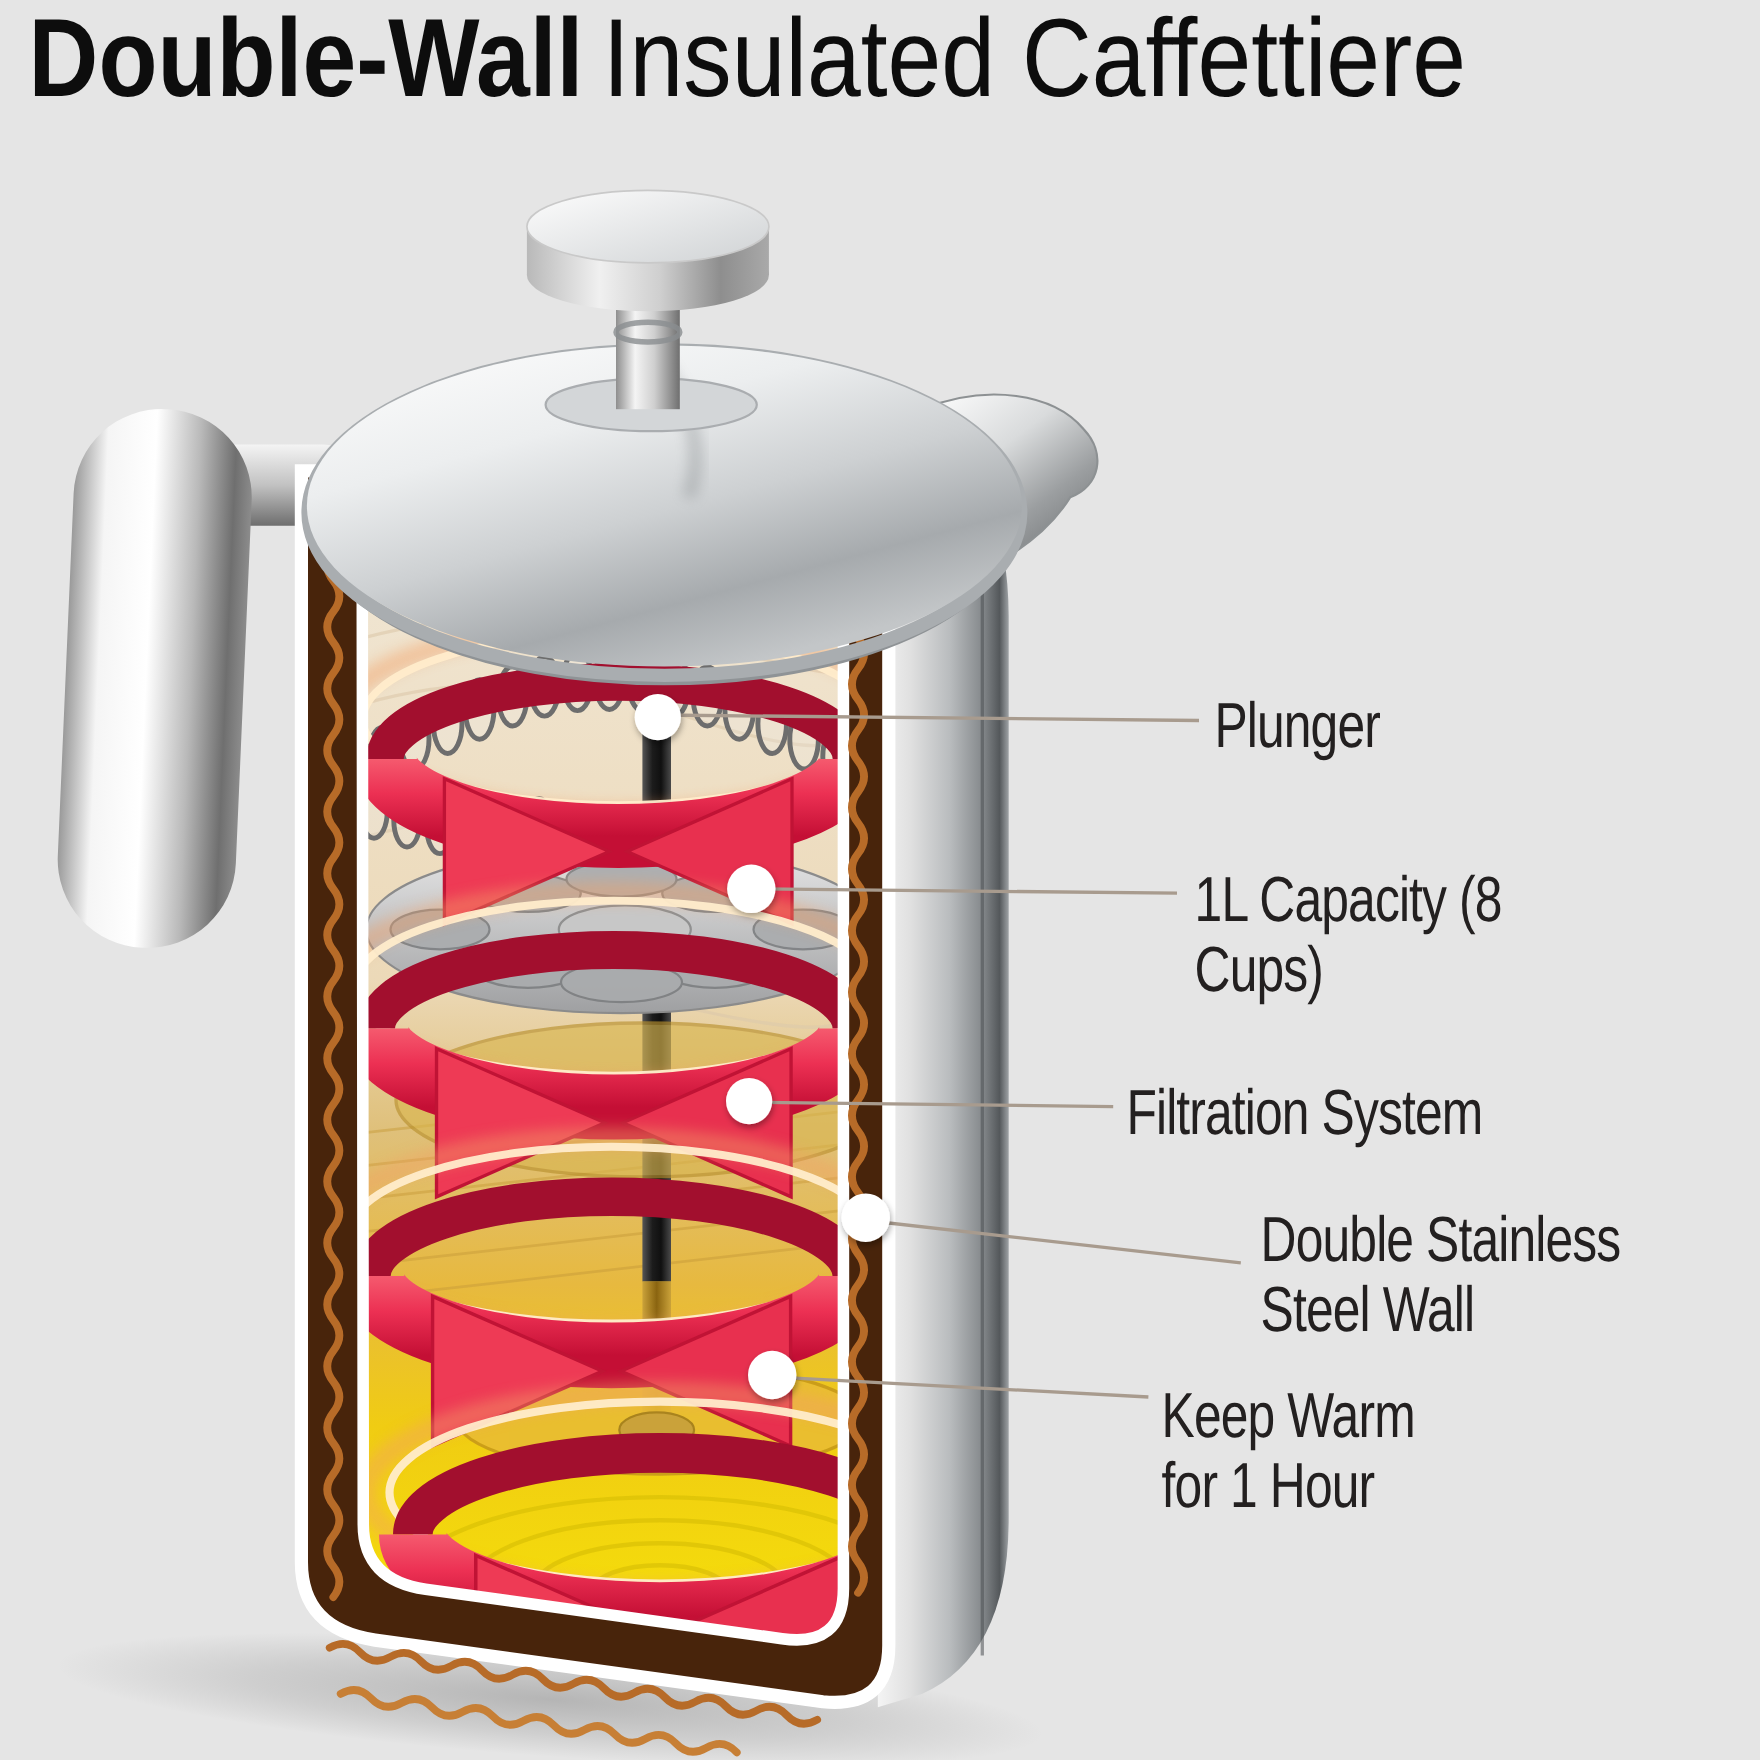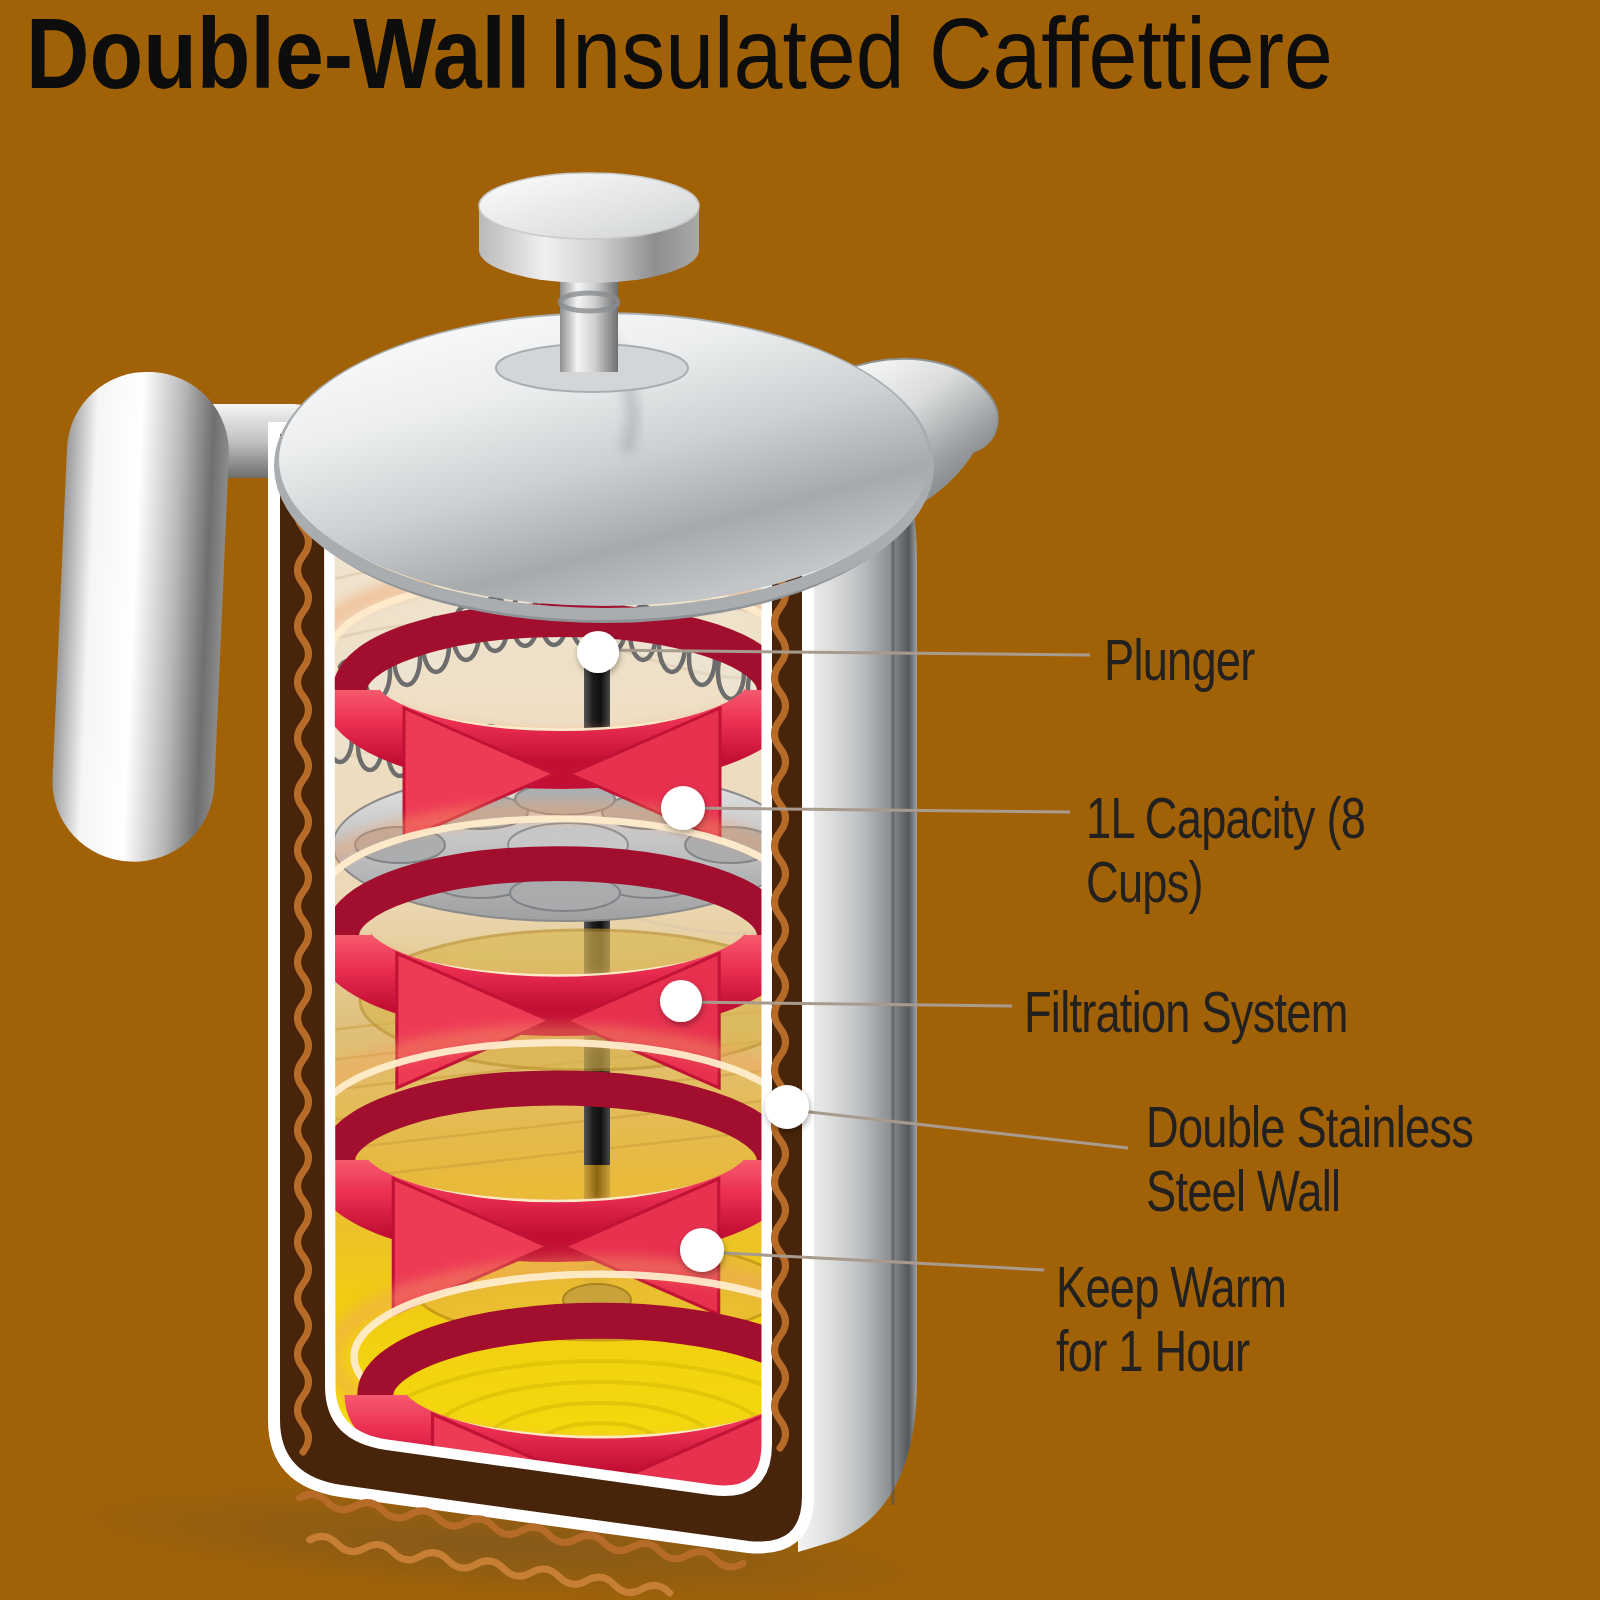--- a/index.html
+++ b/index.html
@@ -1,16 +1,16 @@
 <!DOCTYPE html>
 <html><head>
 <meta charset="utf-8">
 <style>
   html,body{margin:0;padding:0;background:#fff;}
-  .stage{position:relative;width:1600px;height:1600px;background:#a16207;overflow:hidden;
+  .stage{position:relative;width:1600px;height:1600px;background:#e5e5e5;overflow:hidden;
          font-family:"Liberation Sans","DejaVu Sans",sans-serif;}
   .page-title{position:absolute;left:26px;top:0;margin:0;font-size:101px;line-height:106px;
 Touch              letter-spacing:-2.5px;color:#0d0d0d;white-space:nowrap;
               transform:scaleX(.87);transform-origin:left top;font-weight:400;}
   .t-bold{font-weight:700;}
   .t-reg{font-weight:400;margin-left:.2em;}
   .callout-label{position:absolute;font-size:58px;line-height:64px;color:#232020;
                  letter-spacing:-1px;white-space:pre-line;
                  transform:scaleX(.78);transform-origin:left top;}
   .lbl-plunger{left:1104px;top:628px;}

